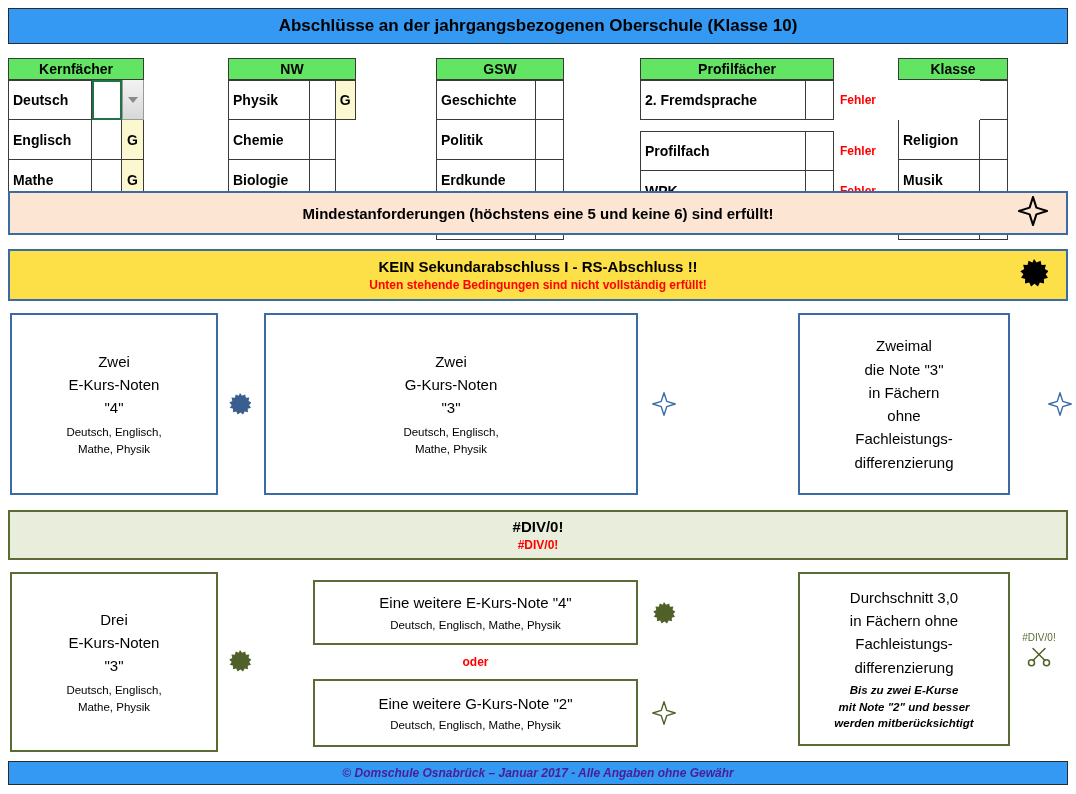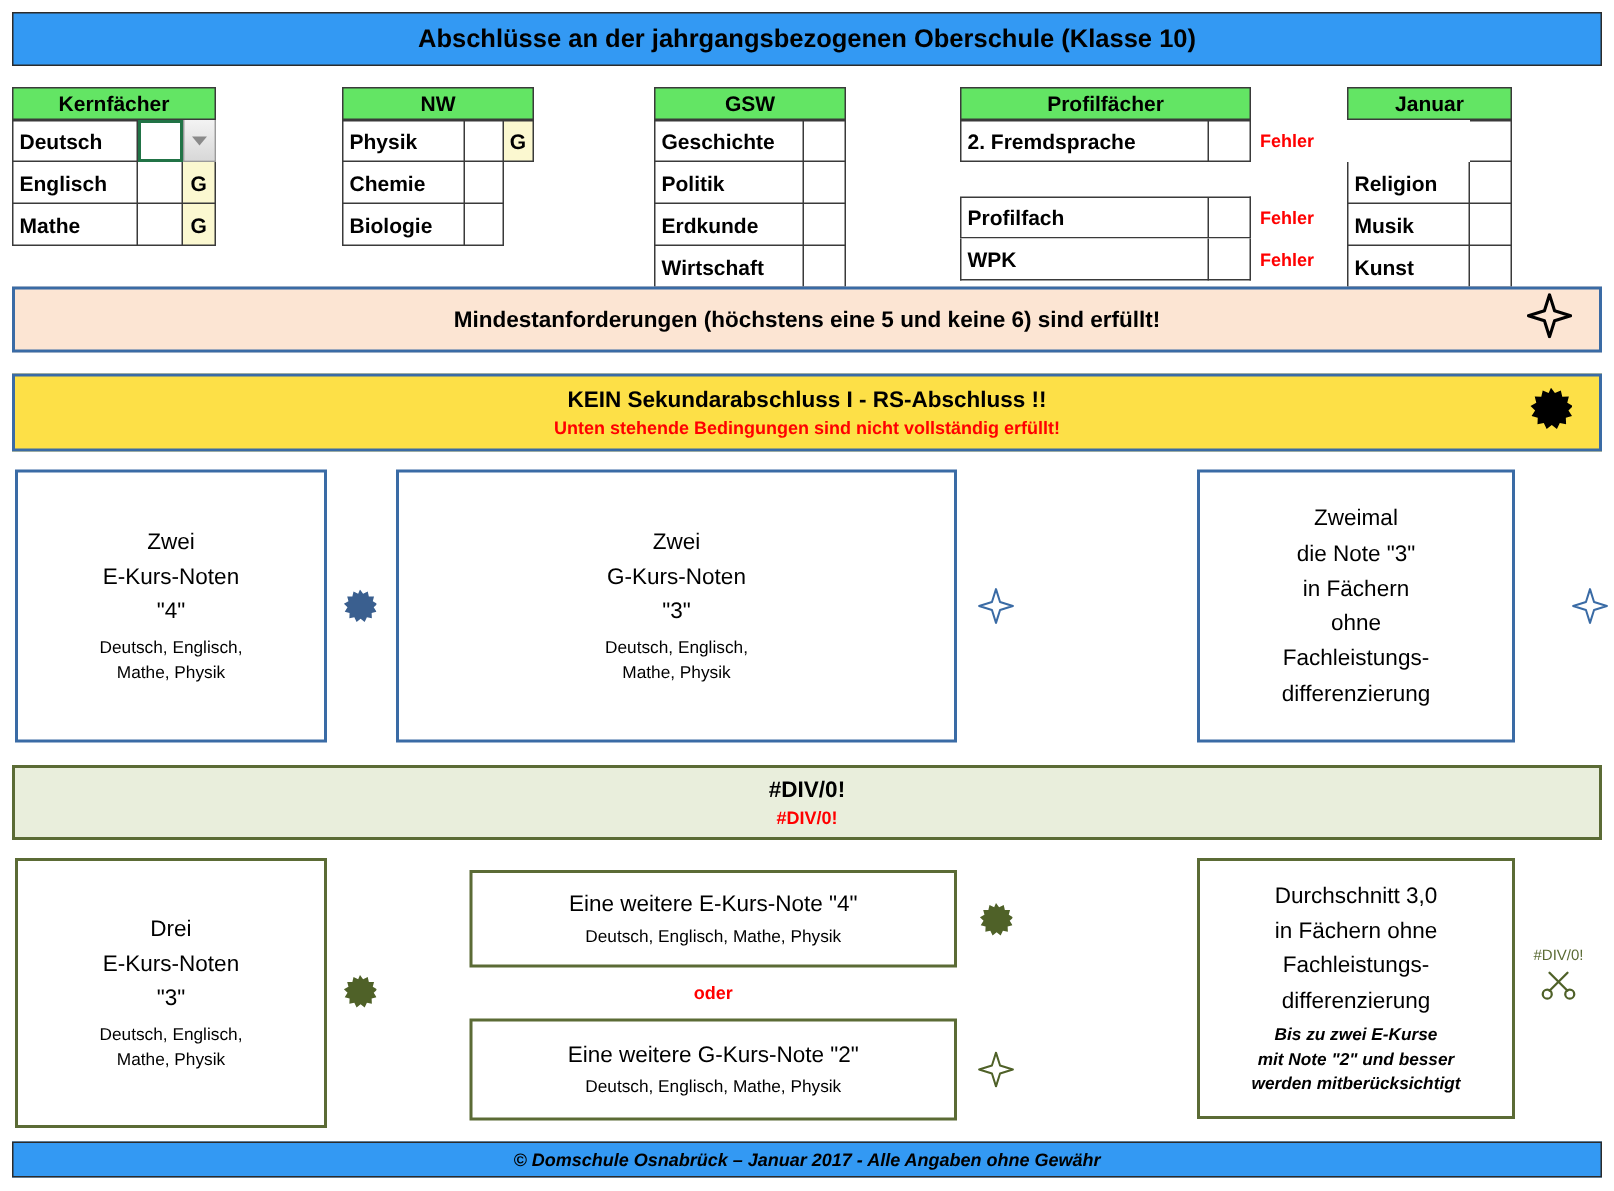--- a/index.html
+++ b/index.html
@@ -22,21 +22,21 @@
     box-sizing:border-box;
   }
 
   
   .tbl{position:absolute;box-sizing:border-box;}
   .tbl .hdr{
     background:#63e564;border:1px solid #3a3a3a;
     height:22px;display:flex;align-items:center;justify-content:center;
     font-size:14px;font-weight:bold;box-sizing:border-box;
   }
-  .row{display:flex;height:28px;box-sizing:border-box;}
+  .row{display:flex;height:40px;box-sizing:border-box;}
   .cell-name{
     border:1px solid #3a3a3a;border-top:none;
     display:flex;align-items:center;
     padding-left:4px;font-size:14px;font-weight:bold;
     box-sizing:border-box;background:#fff;
   }
   .cell-val{
     border:1px solid #3a3a3a;border-top:none;border-left:none;
     box-sizing:border-box;background:#fff;
     display:flex;align-items:center;justify-content:center;
@@ -100,21 +100,21 @@
     position:absolute;display:flex;flex-direction:column;
     align-items:center;justify-content:center;
   }
   .scissors-wrap .divlabel{font-size:10px;color:#5b6b35;margin-bottom:1px;}
 
   
   .footer{
     position:absolute;left:8px;top:761px;width:1060px;height:24px;
     background:#3399f3;border:1px solid #2b2b2b;box-sizing:border-box;
     display:flex;align-items:center;justify-content:center;
-    font-size:12px;font-weight:bold;font-style:italic;color:#000000;
+    font-size:12px;font-weight:bold;font-style:italic;color:#4c1d95;
   }
 </style>
 </head>
 <body>
 
 <div class="page">
 
   <div class="titlebar">Abschlüsse an der jahrgangsbezogenen Oberschule (Klasse 10)</div>
 
   <div class="tbl" style="left:8px;top:58px;width:136px;">
@@ -193,21 +193,21 @@
       <div class="fehler">Fehler</div>
     </div>
     <div class="row">
       <div class="cell-name" style="width:166px;">WPK</div>
       <div class="cell-val" style="width:28px;"></div>
       <div class="fehler">Fehler</div>
     </div>
   </div>
 
   <div class="tbl" style="left:898px;top:58px;width:110px;">
-    <div class="hdr">Januar</div>
+    <div class="hdr">Klasse</div>
     <div class="row first">
       <div class="cell-name" style="width:82px;margin-top:48px;">Sport</div>
       <div class="cell-val" style="width:28px;"></div>
     </div>
     <div class="row">
       <div class="cell-name" style="width:82px;">Religion</div>
       <div class="cell-val" style="width:28px;"></div>
     </div>
     <div class="row">
       <div class="cell-name" style="width:82px;">Musik</div>

